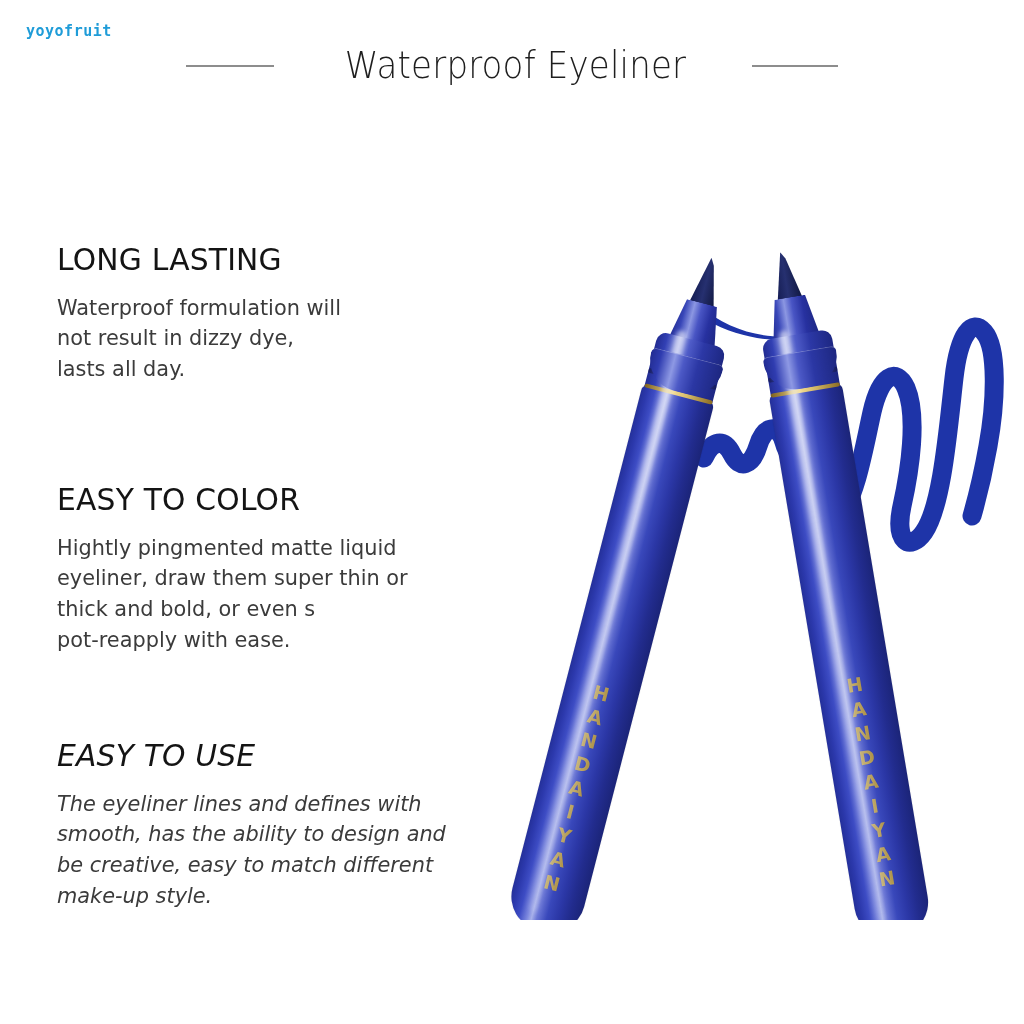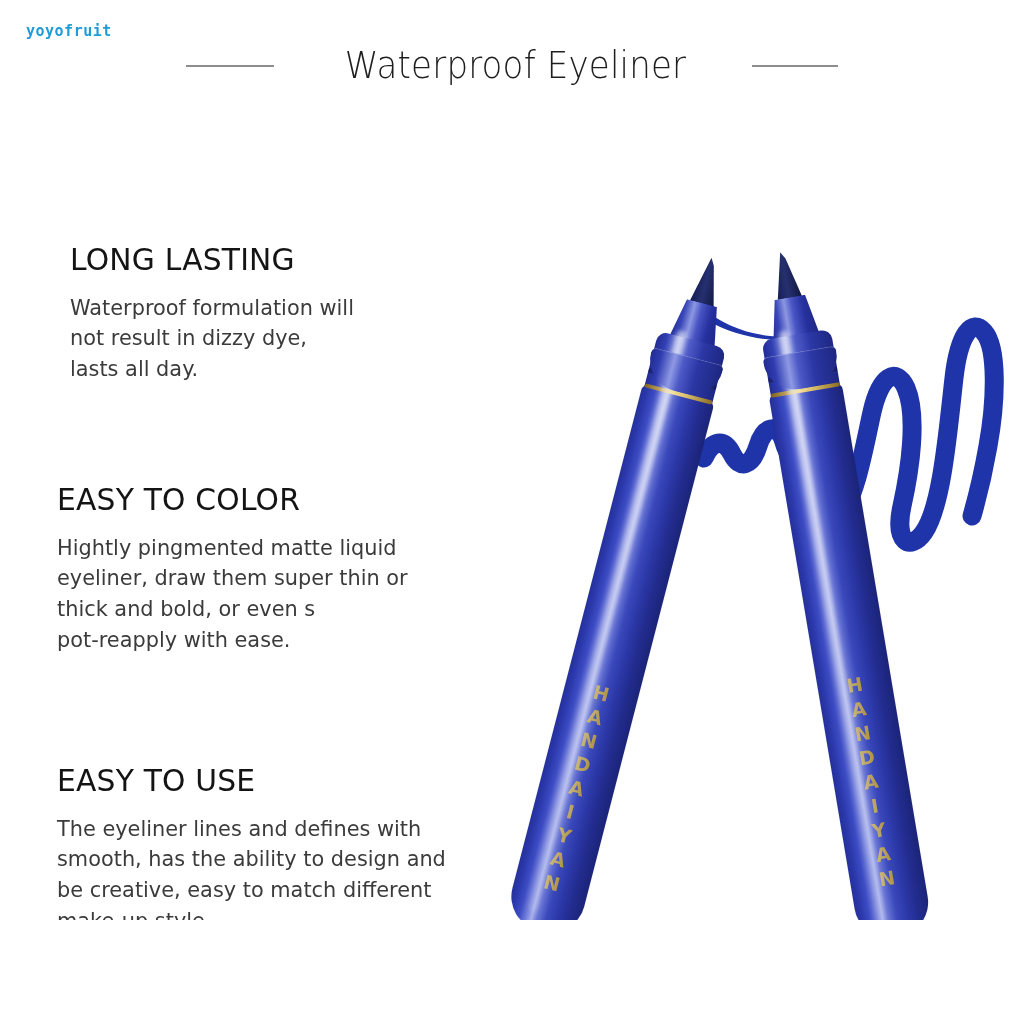--- a/index.html
+++ b/index.html
@@ -47,23 +47,23 @@
     transform:scaleX(.96);transform-origin:left center;
   }
   .f-body{
     margin-top:17px;
     font-family:"DejaVu Sans","Liberation Sans",sans-serif;
     font-size:21.5px;font-weight:400;
     color:#3b3b3b;line-height:1.43;
     transform:scaleX(.97);transform-origin:left center;
   }
   .f-body .ln{display:block;white-space:nowrap;}
-  .feature.f1{position:absolute;top:0;left:0;margin-left:13px;}
+  .feature.f1{position:absolute;top:0;left:0;}
   .feature.f2{position:absolute;top:232px;left:0;}
-  .feature.f3{position:absolute;top:513px;left:0;}
+  .feature.f3{position:absolute;top:488px;left:0;font-style:italic;}
 
   
   .product{position:absolute;left:600px;top:130px;width:424px;height:894px;}
 
   .pen{position:absolute;width:74px;}
   .pen .barrel{
     position:absolute;left:0;top:0;width:74px;height:556px;
     border-radius:8px 8px 34px 34px;
     background:linear-gradient(90deg,
       #24309a 0%, #2c39ad 8%, #3d4cc4 18%,

